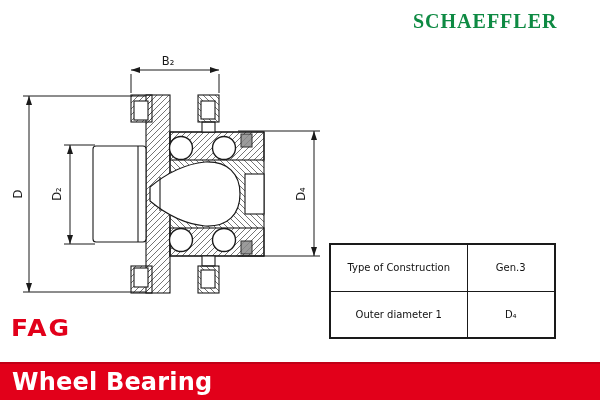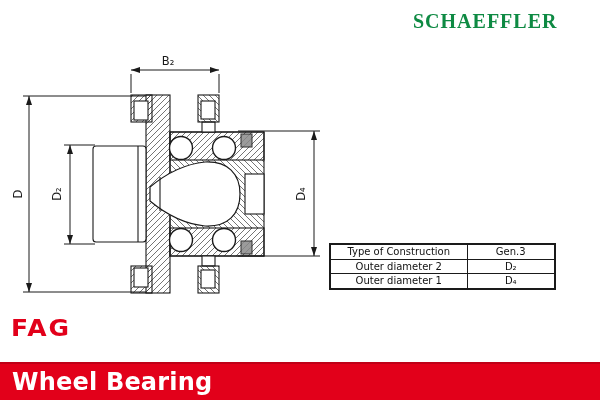--- a/index.html
+++ b/index.html
@@ -15,21 +15,21 @@
 
   .drawing-svg{position:absolute;left:0;top:0;width:600px;height:400px;}
 
   .spec-table{
     position:absolute;left:329px;top:243px;width:226px;
     border-collapse:collapse;table-layout:fixed;
     font-family:"DejaVu Sans",sans-serif;font-size:10px;color:#111;
   }
   .spec-table td{
     border:1px solid #1a1a1a;text-align:center;vertical-align:middle;
-    padding:0;height:13.6px;line-height:13px;overflow:hidden;white-space:nowrap;
+    padding:16px;height:13.6px;line-height:13px;overflow:hidden;white-space:nowrap;
   }
   .spec-table{border:2px solid #1a1a1a;}
   .spec-table col.c-label{width:137px;}
   .spec-table col.c-value{width:88px;}
 
   .fag-logo{
     position:absolute;left:11px;top:319px;
     font-family:"DejaVu Sans",sans-serif;font-weight:bold;
     font-size:25px;line-height:21px;letter-spacing:2px;color:#E2001A;
     transform:scaleY(0.92);transform-origin:left top;white-space:nowrap;
@@ -134,24 +134,20 @@
   <colgroup>
       <col class="c-label">
       <col class="c-value">
     </colgroup>
   <tbody>
     <tr>
       <td>Type of Construction</td>
       <td>Gen.3</td>
     </tr>
     <tr>
-      <td>Outer diameter 2</td>
-      <td>D₂</td>
-    </tr>
-    <tr>
       <td>Outer diameter 1</td>
       <td>D₄</td>
     </tr>
   </tbody>
 </table>
 
 <div class="fag-logo">FAG</div>
 
 <div class="footer-bar">
   <span class="footer-title">Wheel Bearing</span>

